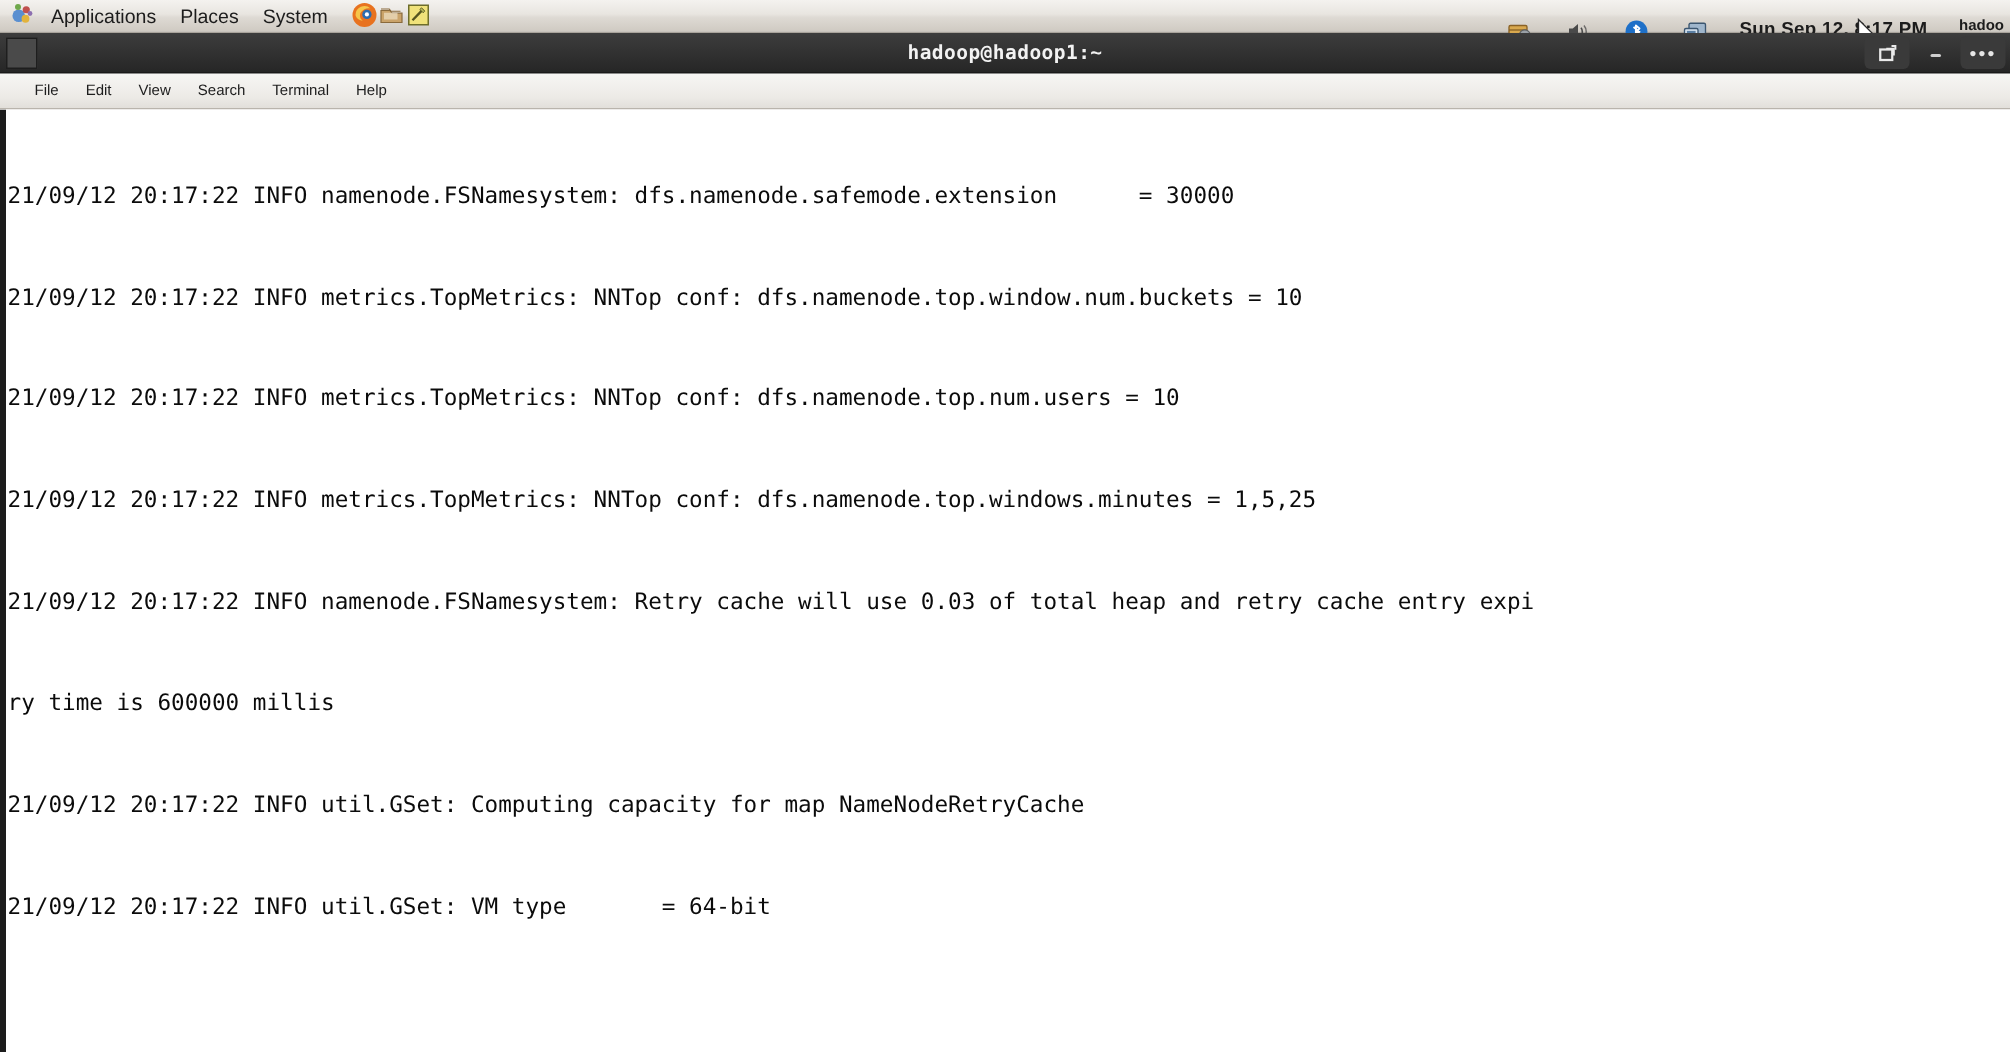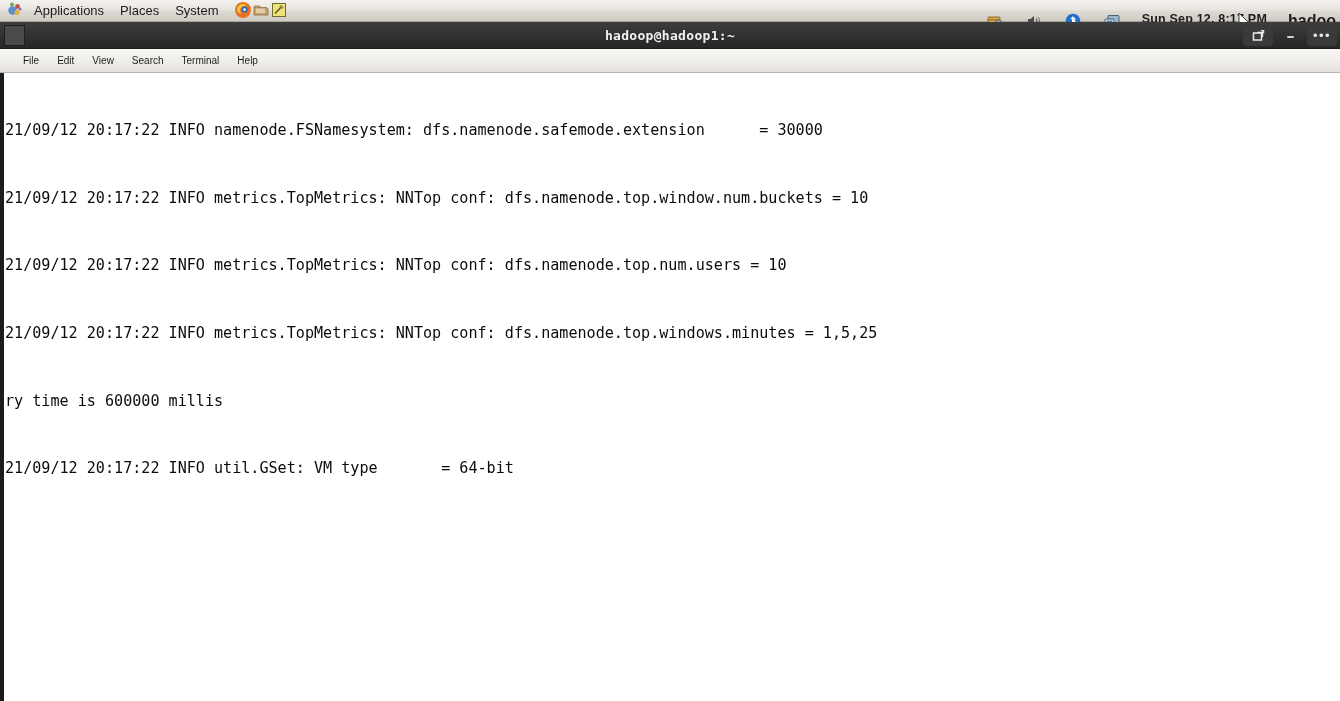--- a/index.html
+++ b/index.html
@@ -49,21 +49,21 @@
     padding-right: 4px;
   }
   .clock {
     font-size: 12.5px;
     font-weight: bold;
     color: #1c1c1c;
     white-space: nowrap;
     letter-spacing: 0.2px;
   }
   .panel-user {
-    font-size: 16px;
+    font-size: 10px;
     font-weight: bold;
     color: #1c1c1c;
     white-space: nowrap;
   }
   .pi { width: 18px; height: 18px; display:inline-block; position: relative; }
 
   
   .ico-foot { width:17px; height:17px; position:relative; }
 
   
@@ -284,21 +284,23 @@
     <span class="mi">Help</span>
   </div>
 
   <div class="term-body">
     <div class="term-gutter"></div>
     <div class="term-text">
       <span class="ln">21/09/12 20:17:22 INFO namenode.FSNamesystem: dfs.namenode.safemode.extension      = 30000</span>
       <span class="ln">21/09/12 20:17:22 INFO metrics.TopMetrics: NNTop conf: dfs.namenode.top.window.num.buckets = 10</span>
       <span class="ln">21/09/12 20:17:22 INFO metrics.TopMetrics: NNTop conf: dfs.namenode.top.num.users = 10</span>
       <span class="ln">21/09/12 20:17:22 INFO metrics.TopMetrics: NNTop conf: dfs.namenode.top.windows.minutes = 1,5,25</span>
+      <span class="ln">21/09/12 20:17:22 INFO namenode.FSNamesystem: Retry cache will use 0.03 of total heap and retry cache entry expi</span>
       <span class="ln">ry time is 600000 millis</span>
+      <span class="ln">21/09/12 20:17:22 INFO util.GSet: Computing capacity for map NameNodeRetryCache</span>
       <span class="ln">21/09/12 20:17:22 INFO util.GSet: VM type       = 64-bit</span>
       
       
       
       
       
       
       
       
       

